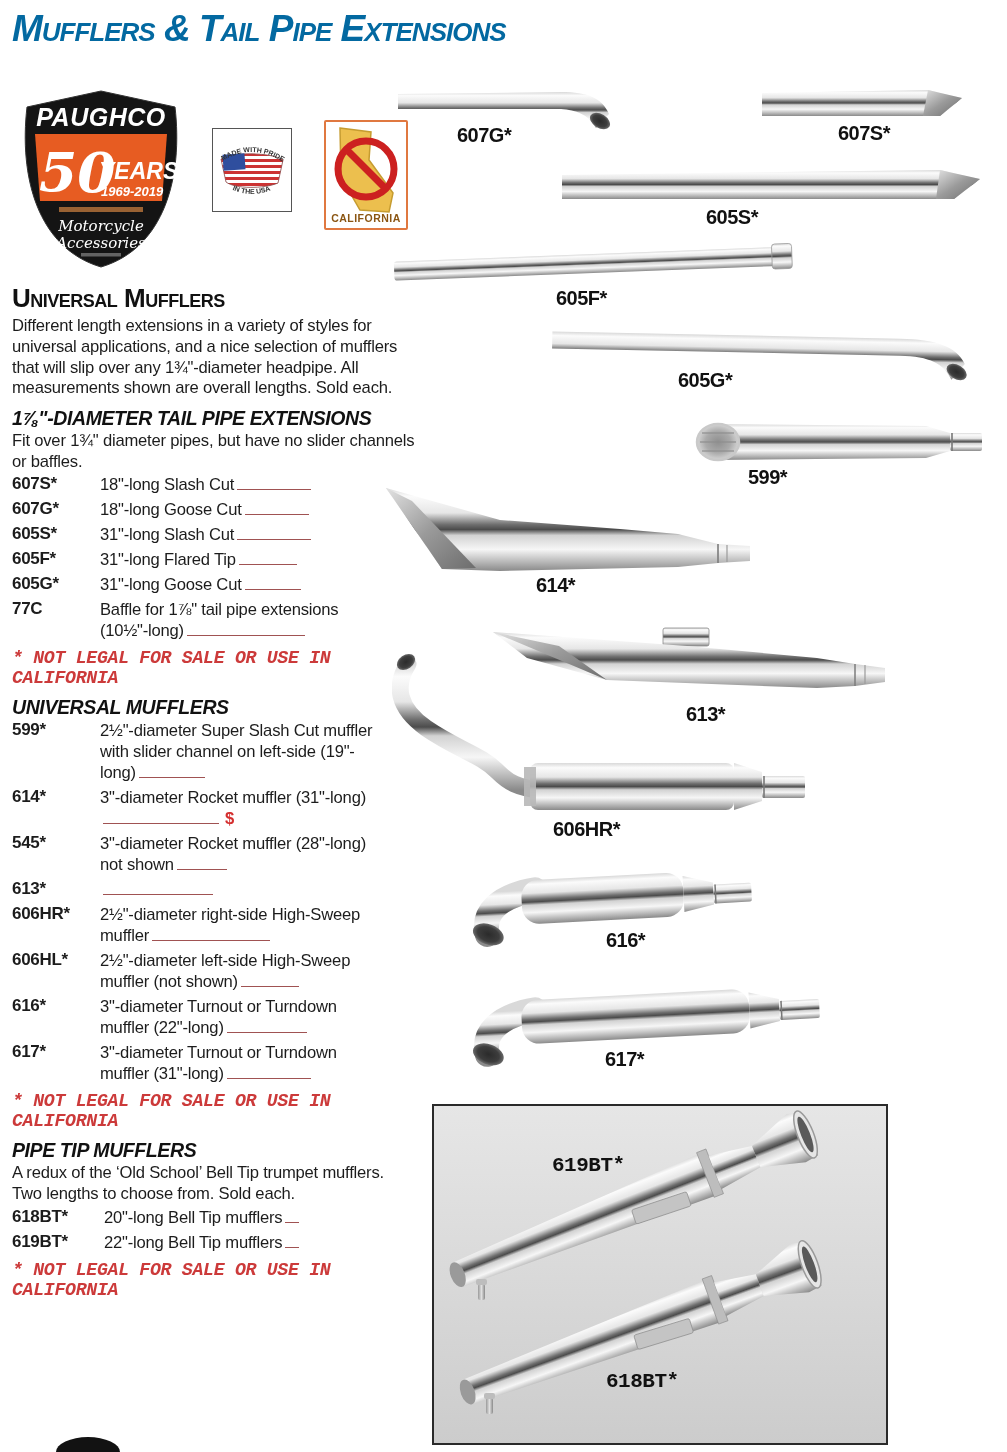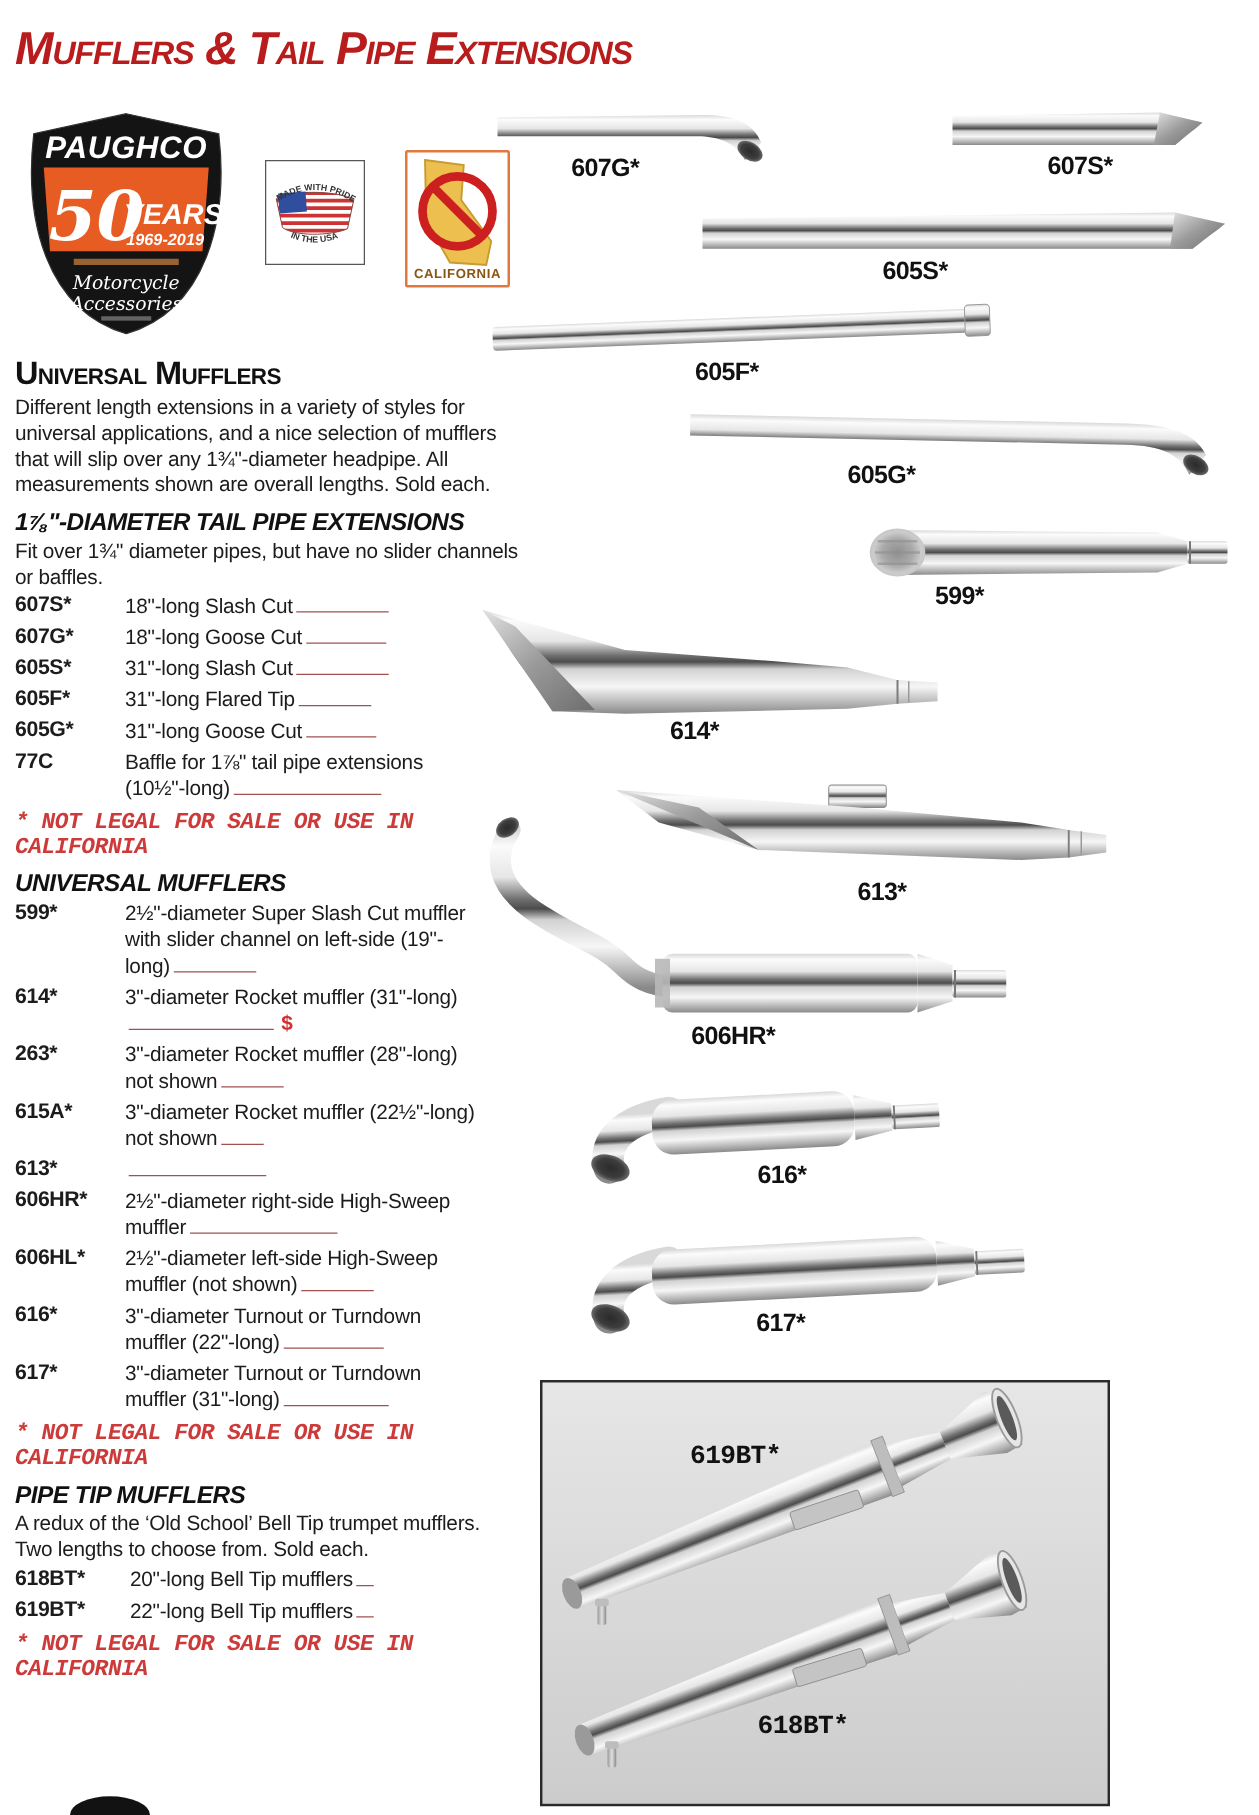--- a/index.html
+++ b/index.html
@@ -1,22 +1,22 @@
 <!DOCTYPE html>
 <html><head>
 <meta charset="utf-8">
 <style>
   html,body{margin:0;padding:0;background:#ffffff;}
   #page{position:relative;width:1007px;height:1452px;background:#ffffff;overflow:hidden;
         font-family:"Liberation Sans",sans-serif;color:#1c1c1c;}
   .abs{position:absolute;}
 
   
-  #title{left:12px;top:18px;font-size:37px;font-weight:bold;font-style:italic;
-         font-variant:small-caps;letter-spacing:-1px;color:#b91c1c;}
+  #title{left:12px;top:8px;font-size:37px;font-weight:bold;font-style:italic;
+         font-variant:small-caps;letter-spacing:-1px;color:#0369a1;}
 
   
   #leftcol{left:12px;top:284px;width:408px;}
   .h2sc{font-size:26px;line-height:29px;font-weight:bold;font-variant:small-caps;
         letter-spacing:-0.5px;color:#111;margin:0;}
   .body-p{font-size:16.6px;line-height:20.8px;letter-spacing:-0.2px;margin:3px 0 0 0;}
   .h3it{font-size:19.5px;font-weight:bold;font-style:italic;letter-spacing:-0.4px;
         color:#111;margin:8px 0 1px 0;}
   .rows{margin:1px 0 0 0;}
   .row{display:flex;margin:0 0 4px 0;}
@@ -169,26 +169,22 @@
     <div class="rows">
       <div class="row">
           <span class="code">599*</span>
           <span class="desc"><span>2½"-diameter Super Slash Cut muffler with slider channel on left-side (19"-long)</span><span class="blank" style="width:66px"></span></span>
         </div>
       <div class="row">
           <span class="code">614*</span>
           <span class="desc"><span>3"-diameter Rocket muffler (31"-long)</span><span class="blank" style="width:116px"></span><span class="pflag">$</span></span>
         </div>
       <div class="row">
-          <span class="code">263*</span>
+          <span class="code">545*</span>
           <span class="desc"><span>3"-diameter Rocket muffler (28"-long) not shown</span><span class="blank" style="width:50px"></span></span>
-        </div>
-      <div class="row">
-          <span class="code">615A*</span>
-          <span class="desc"><span>3"-diameter Rocket muffler (22½"-long) not shown</span><span class="blank" style="width:34px"></span></span>
         </div>
       <div class="row">
           <span class="code">613*</span>
           <span class="desc"><span class="blank" style="width:110px"></span></span>
         </div>
       <div class="row">
           <span class="code">606HR*</span>
           <span class="desc"><span>2½"-diameter right-side High-Sweep muffler</span><span class="blank" style="width:118px"></span></span>
         </div>
       <div class="row">

